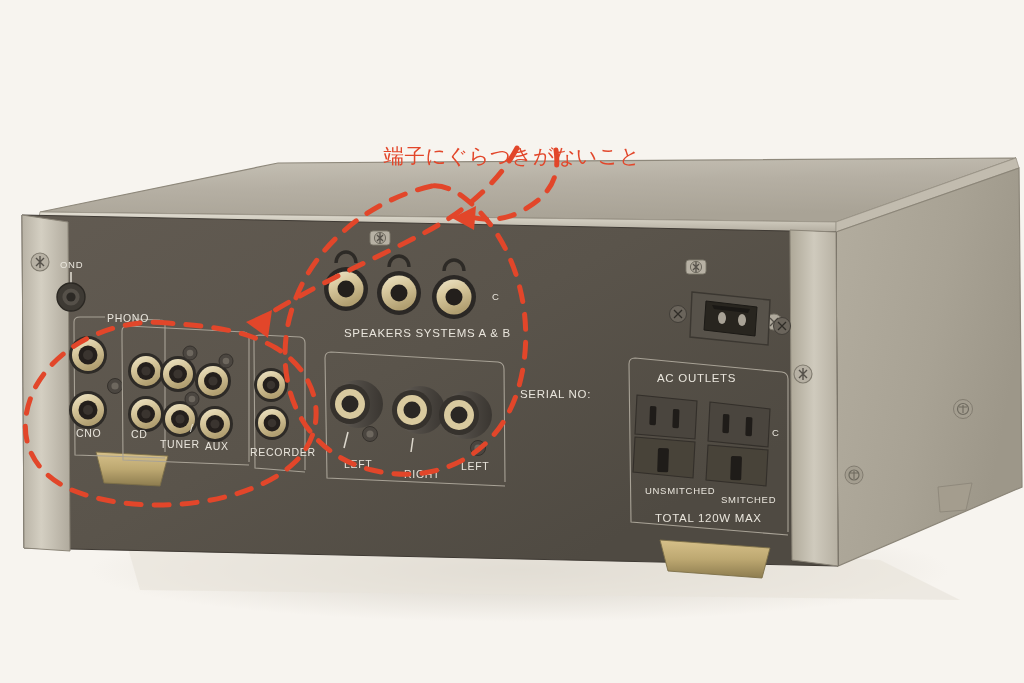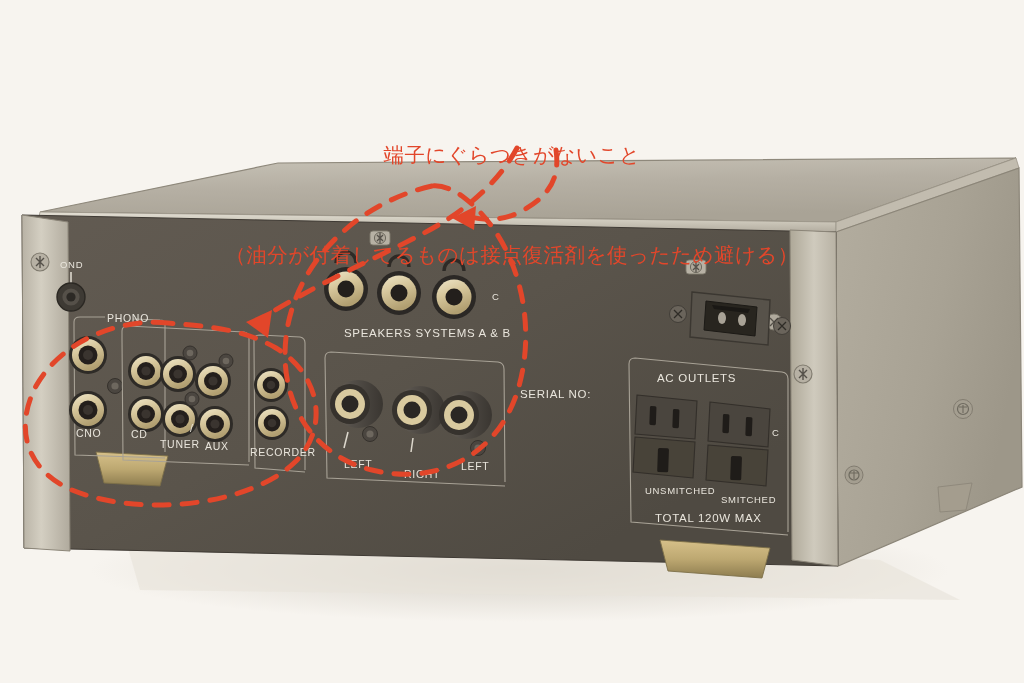--- a/index.html
+++ b/index.html
@@ -12,21 +12,21 @@
   #stage{position:absolute;inset:0;}
 
   
   .anno-text{
     position:absolute;left:0;right:0;top:74px;
     text-align:center;
     color:#e2462a;
     font-size:20.5px;
     line-height:1.62;
     letter-spacing:.5px;
-    font-family:Liberation Mono, monospace;
+    font-family:Liberation Serif, serif;
     white-space:pre;
     pointer-events:none;
   }
 
   
   svg#amp{position:absolute;left:0;top:0;width:1024px;height:683px;}
 
   .lbl{
     font-family:"Liberation Sans", sans-serif;
     fill:#e9e5dc;
@@ -384,16 +384,15 @@
       <path d="M556 150 C 560 178, 550 196, 520 212
                C 500 222, 480 220, 466 216"></path>
     </g>
 
     <polygon points="246,322 272,310 268,338" fill="#e2462a"></polygon>
     <polygon points="452,218 476,206 474,230" fill="#e2462a"></polygon>
   </svg>
 
   <div class="anno-text">
     <div>端子にぐらつきがないこと</div>
-    <div>（油分が付着してるものは接点復活剤を使ったため避ける）</div>
   </div>
 
 </div>
 
 </body></html>

